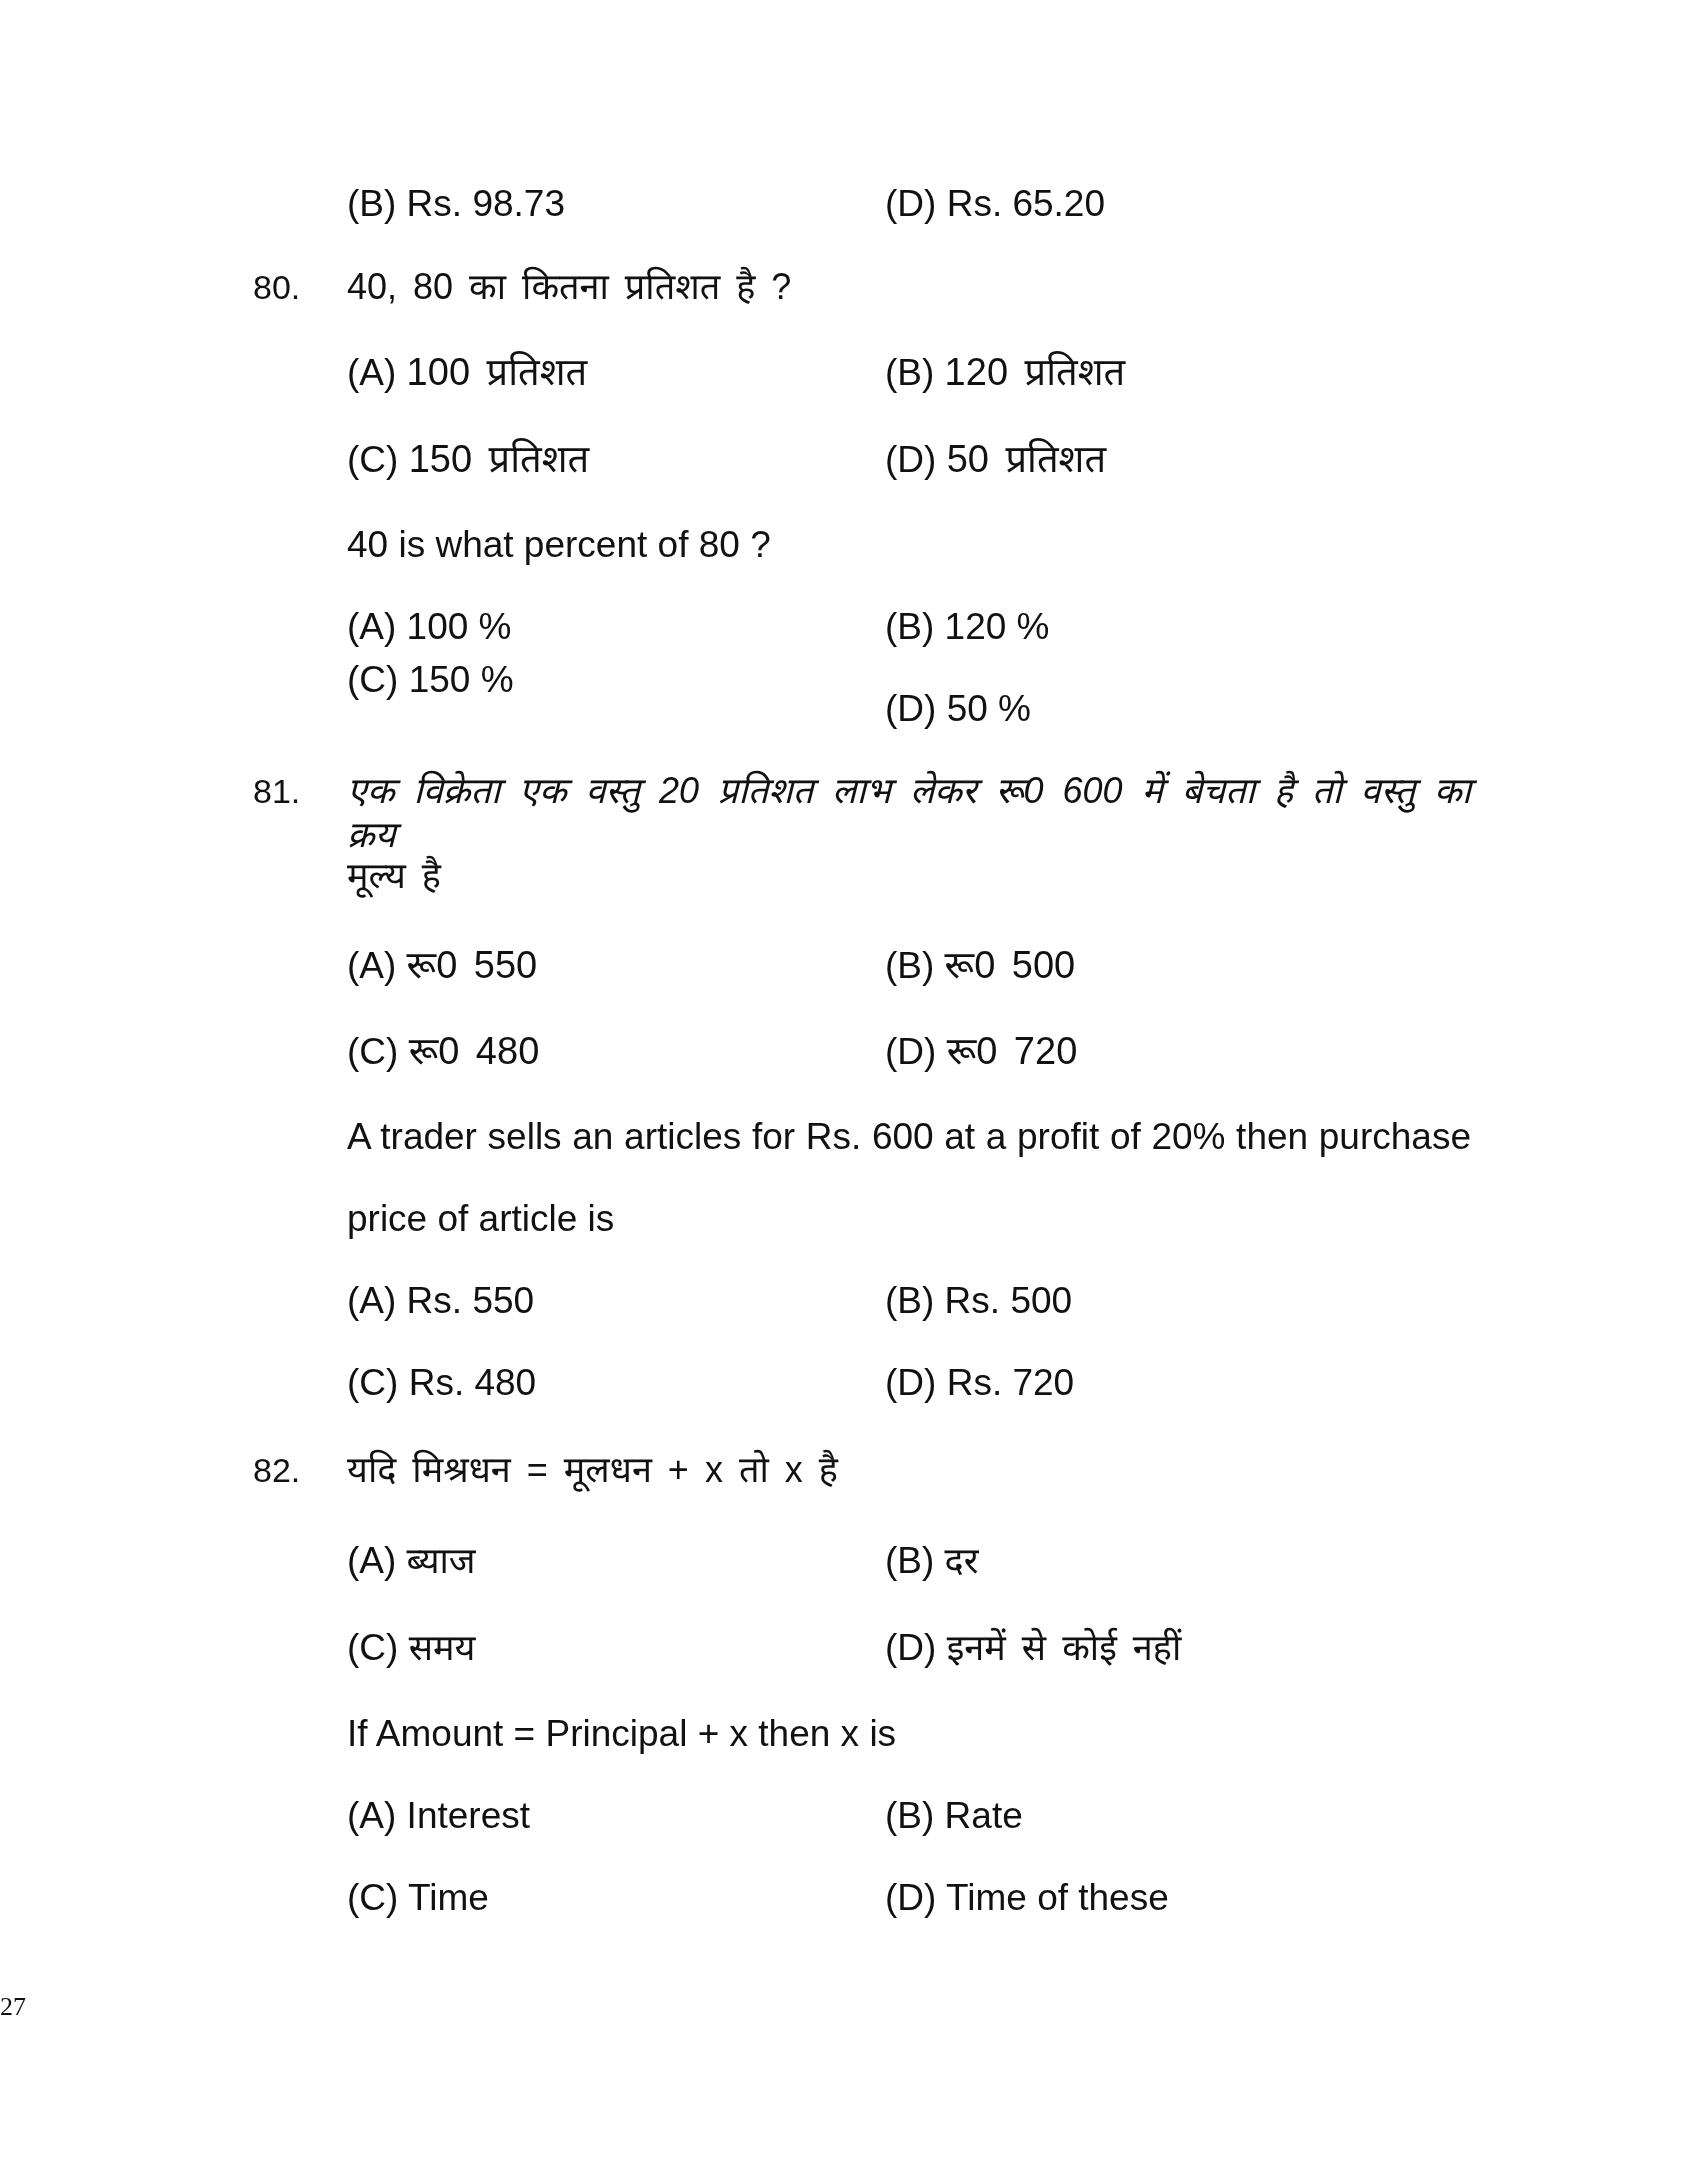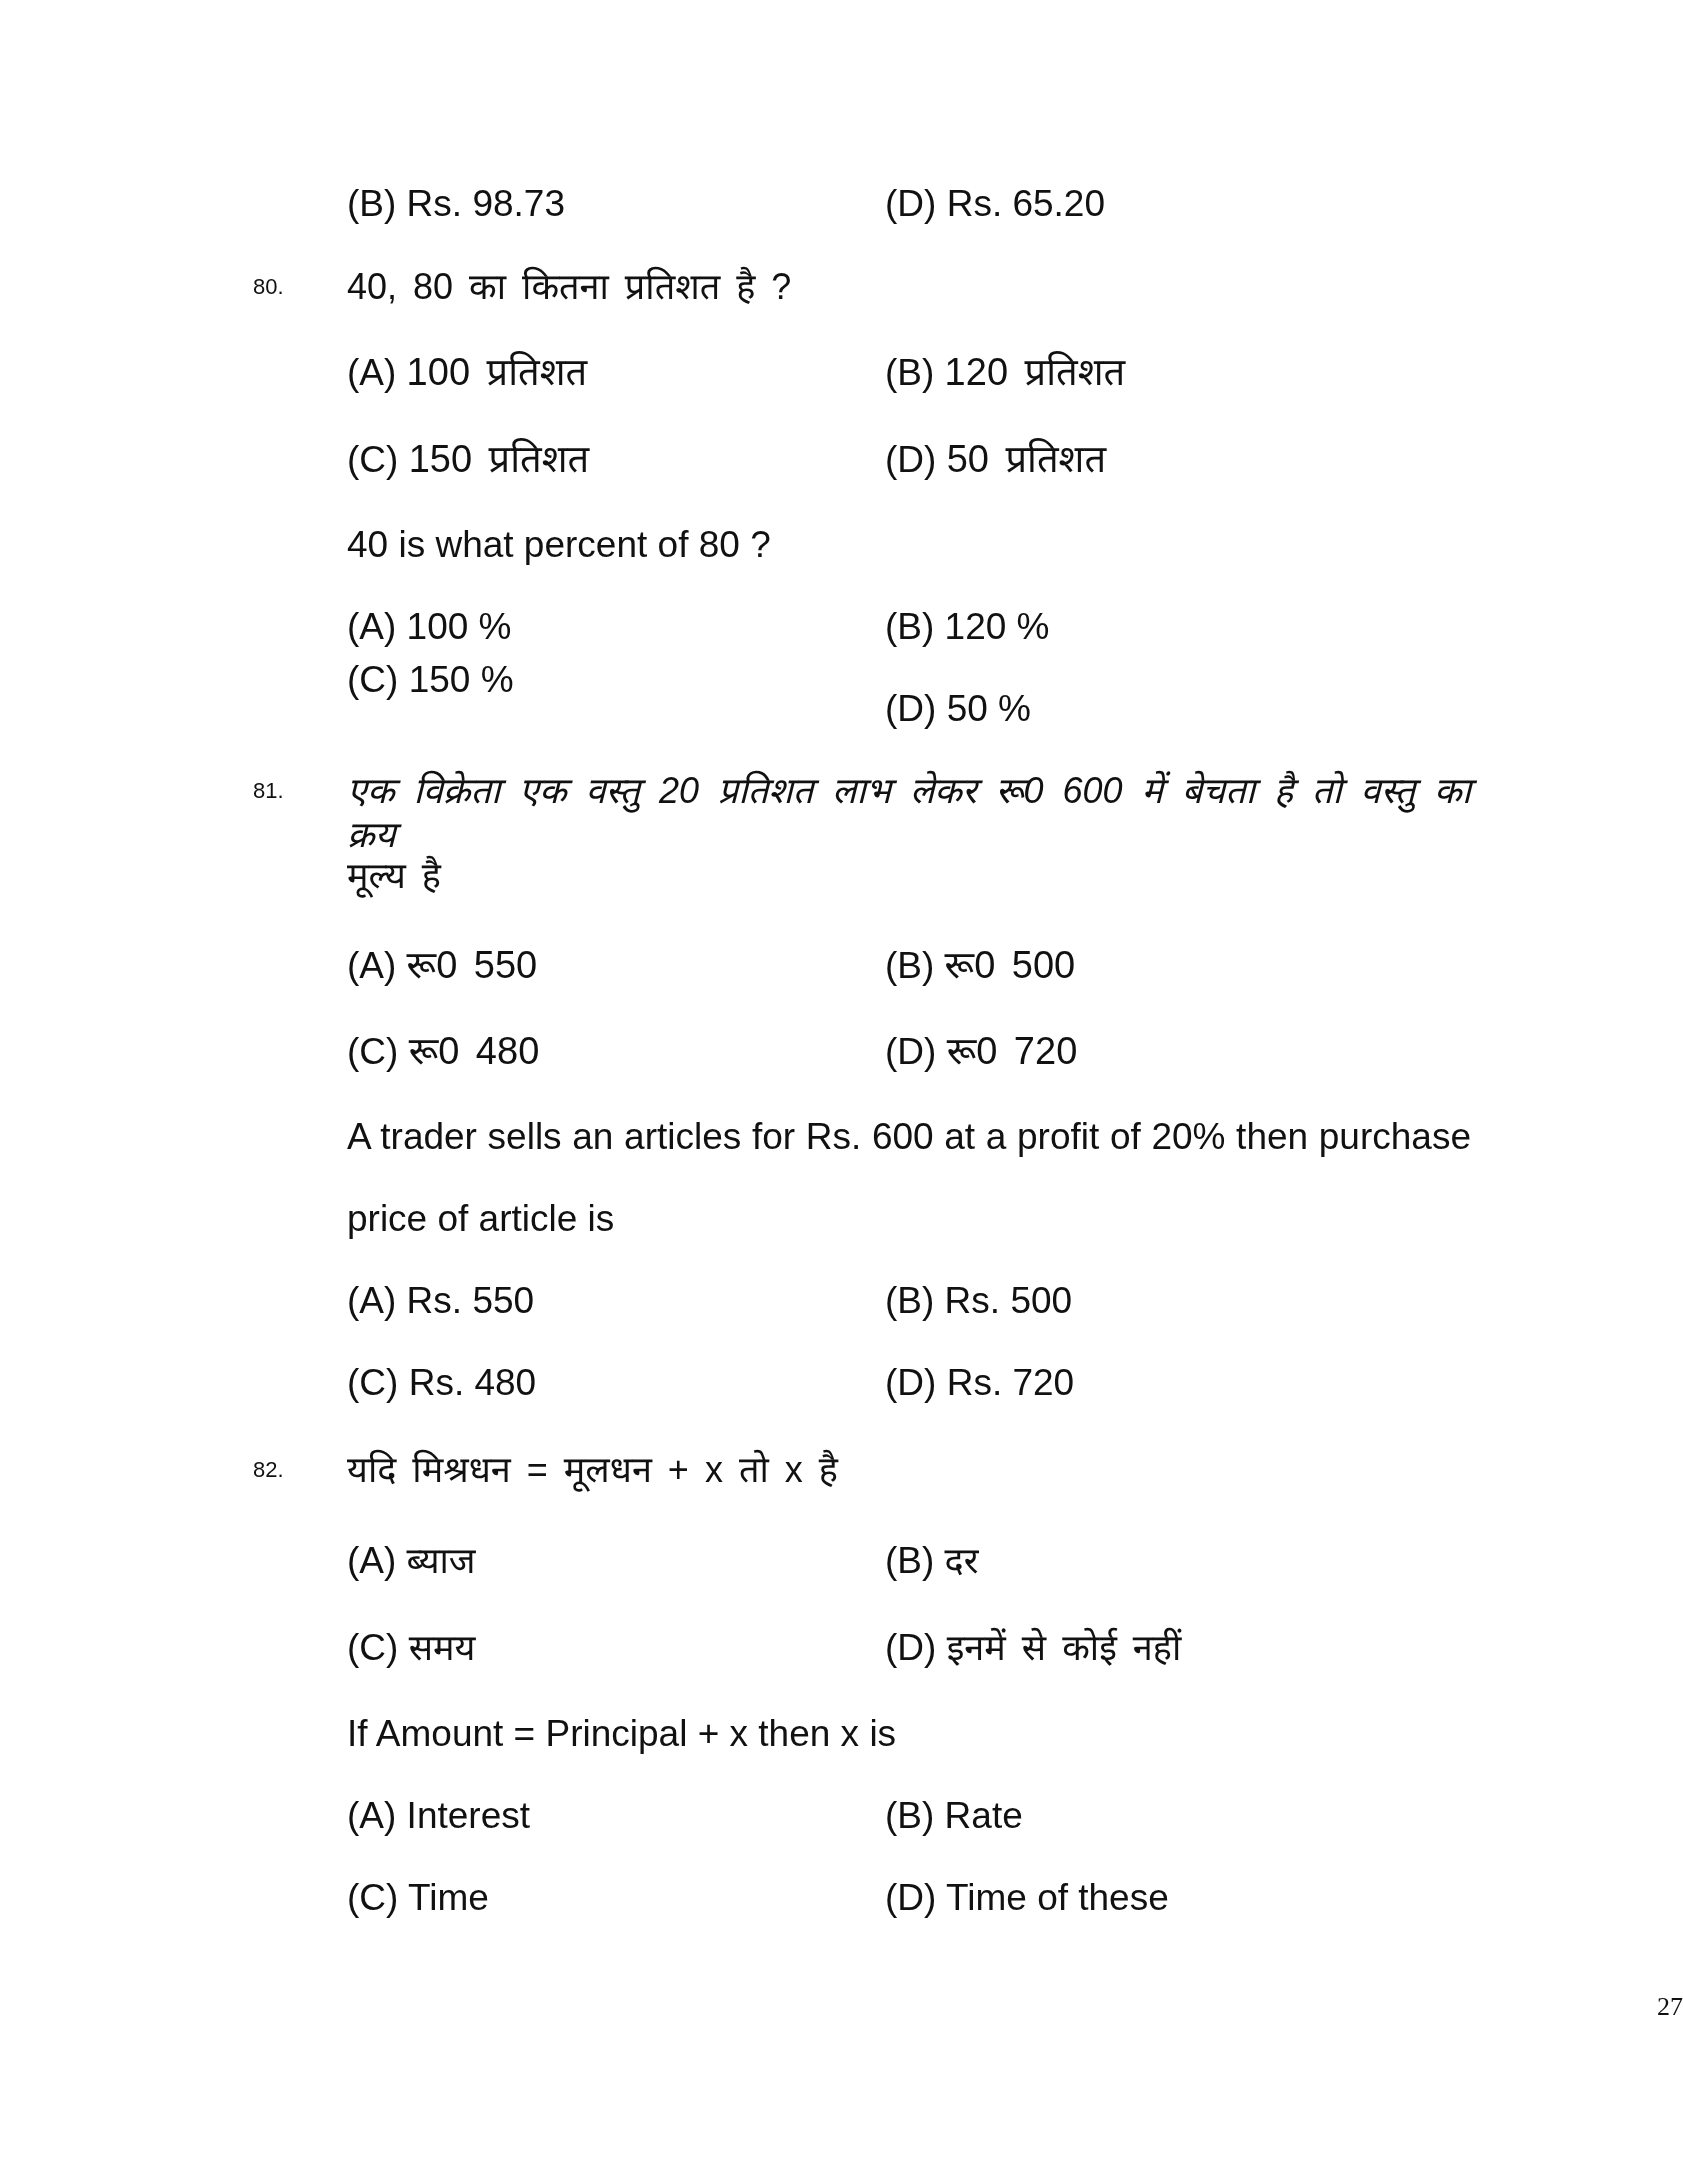--- a/index.html
+++ b/index.html
@@ -1,23 +1,23 @@
 <!DOCTYPE html>
 <html><head>
 <meta charset="utf-8">
 <style>
   html, body { margin:0; padding:0; background:#ffffff; }
   body { width:1683px; height:2178px; position:relative; overflow:hidden; color:#111; font-family:"Liberation Sans", "DejaVu Sans", sans-serif; }
   .line { position:absolute; font-size:37px; line-height:44px; white-space:nowrap; }
-  .qnum { position:absolute; left:253px; font-size:22px; line-height:44px; }
+  .qnum { position:absolute; left:253px; font-size:34px; line-height:44px; }
   .colA { left:347px; }
   .colB { left:885px; }
   .hi { font-size:36px; word-spacing:6px;text-align:right; }
   .small-num { font-size:38px; }
-  .page-num { position:absolute; left:0; width:1683px; text-align:right; top:1992px; font-size:26px; font-family:"Liberation Serif", serif; }
+  .page-num { position:absolute; left:0; width:1683px; text-align:left; top:1992px; font-size:26px; font-family:"Liberation Serif", serif; }
 </style>
 </head>
 <body>
 
 <div class="line colA" style="top:182px"><span>(B)</span> <span>Rs. 98.73</span></div>
 <div class="line colB" style="top:182px"><span>(D)</span> <span>Rs. 65.20</span></div>
 
 <div class="qnum" style="top:265px">80.</div>
 <div class="line colA hi" style="top:265px">40, 80 का कितना प्रतिशत है ?</div>
 

